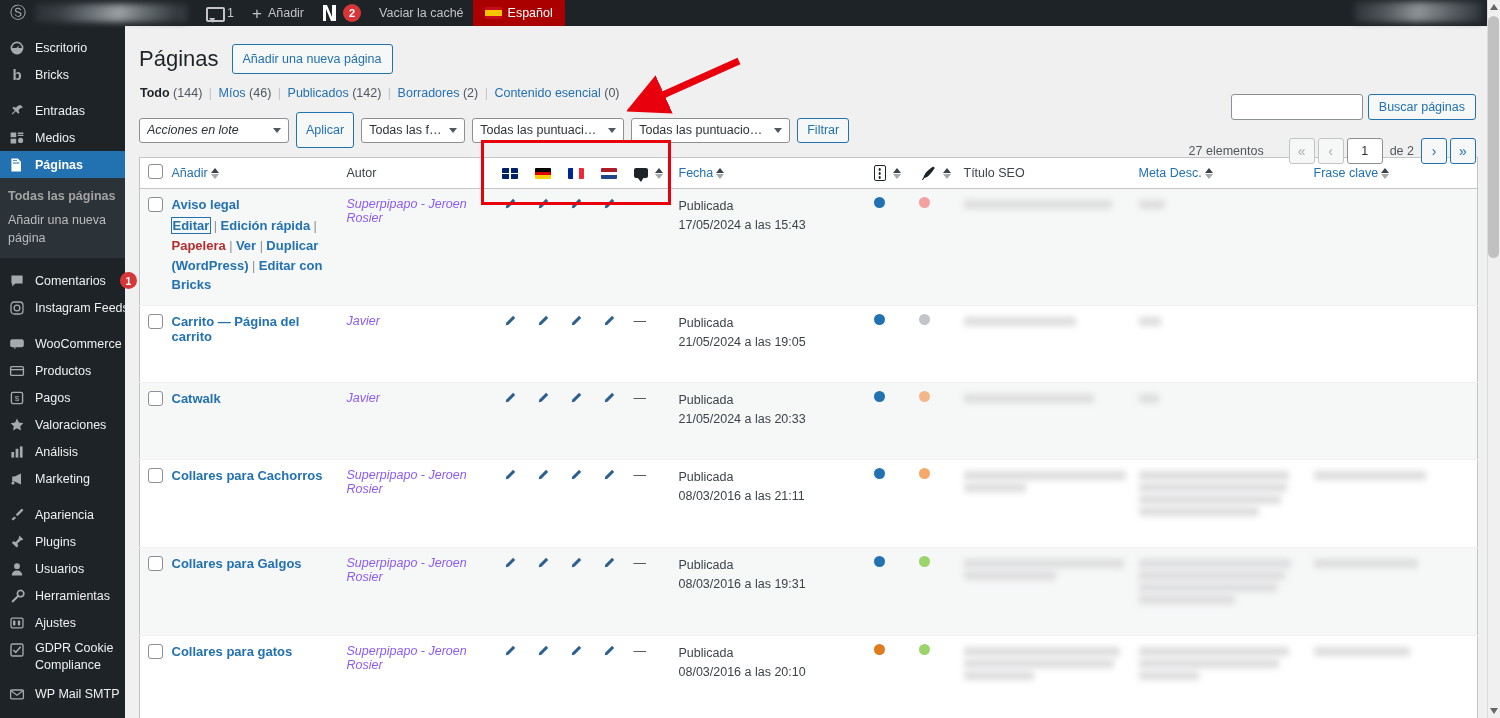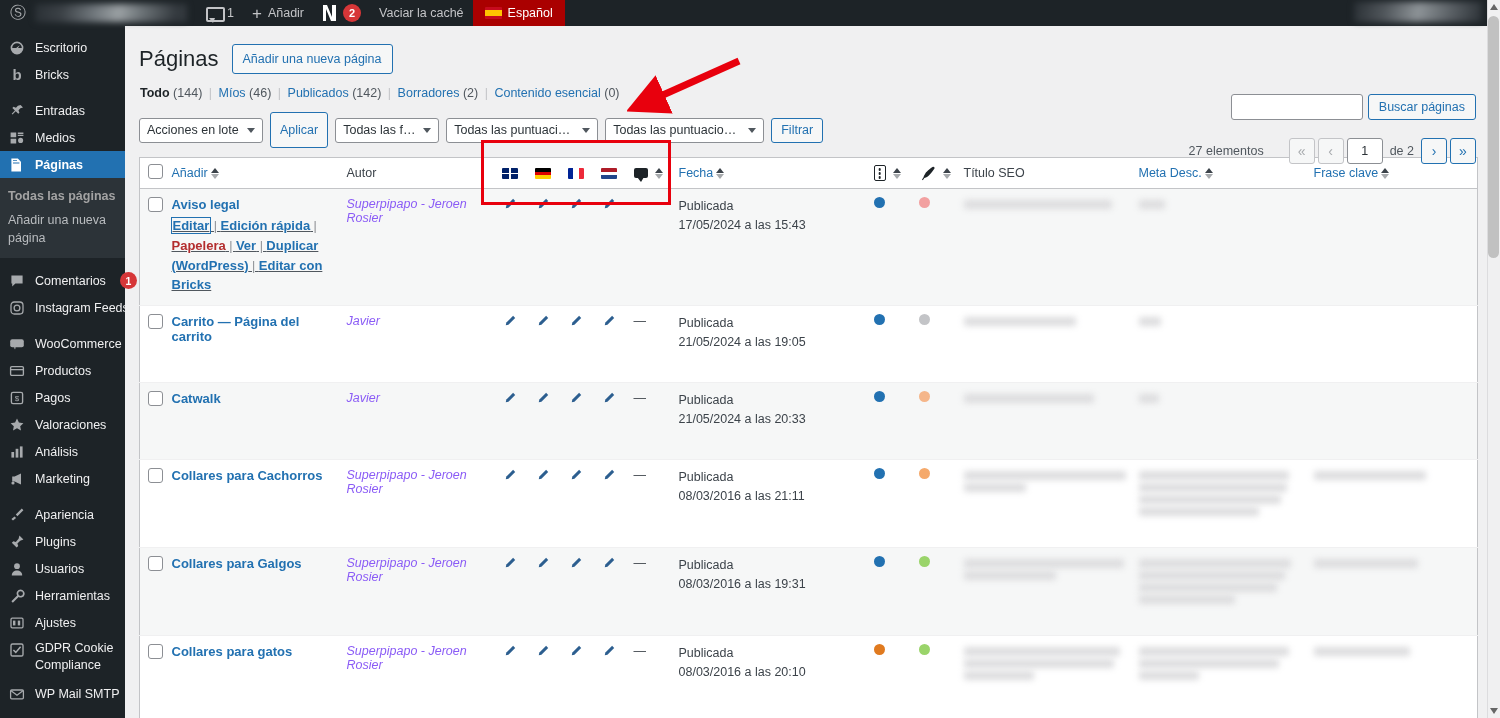--- a/index.html
+++ b/index.html
@@ -180,21 +180,21 @@
     width: 15px; height: 15px; border: 1px solid #8c8f94; border-radius: 3px; background: #fff;
     display: inline-block;
   }
   .th-sort { display: inline-flex; align-items: center; gap: 3px; }
   .sortarrows { display:inline-flex; flex-direction:column; gap:1px; }
   .sortarrows i { display:block; width:0;height:0; }
   .sortarrows i.up { border-left:4px solid transparent;border-right:4px solid transparent;border-bottom:5px solid #3c434a; }
   .sortarrows i.dn { border-left:4px solid transparent;border-right:4px solid transparent;border-top:5px solid #a7aaad; }
 
   .row-title a { color: #2271b1; font-weight: 700; text-decoration: none; font-size: 13px; }
-  .row-actions { margin-top: 4px; font-size: 12.5px; color: #50575e; line-height: 1.5; text-decoration: underline; }
+  .row-actions { margin-top: 4px; font-size: 12.5px; color: #50575e; line-height: 1.5; }
   .row-actions a { color: #2271b1; text-decoration: none; }
   .row-actions a.trash { color: #b32d2e; }
   .row-actions .sep { color: #8c8f94; }
   .ra-focus { outline: 1px solid #2271b1; padding: 0 1px; }
   .author a { color: #8b5cf6; text-decoration: none; font-style: italic; }
   .date-status { line-height: 1.5; color: #3c434a; }
 
   .flagcell { text-align: left; }
   .flag { display: inline-block; width: 16px; height: 11px; border-radius: 1px; vertical-align: middle; }
   .flag-gb { background:
@@ -520,21 +520,21 @@
         <span class="sep">|</span>
         <a>Borradores</a>
         <span class="cnt">(2)</span>
         <span class="sep">|</span>
         <a>Contenido esencial</a>
         <span class="cnt">(0)</span>
       </div>
 
       <div class="tablenav">
         <span class="selwrap">
-          <select class="wpselect" style="width:124px;">
+          <select class="wpselect" style="width:150px;font-style:italic;">
             <option>Acciones en lote</option>
           </select>
         </span>
         <button class="btn-secondary" style="height:36px;padding:0 9px;">Aplicar</button>
 
         <span class="selwrap">
           <select class="wpselect" style="width:104px;">
             <option>Todas las fechas</option>
           </select>
         </span>

